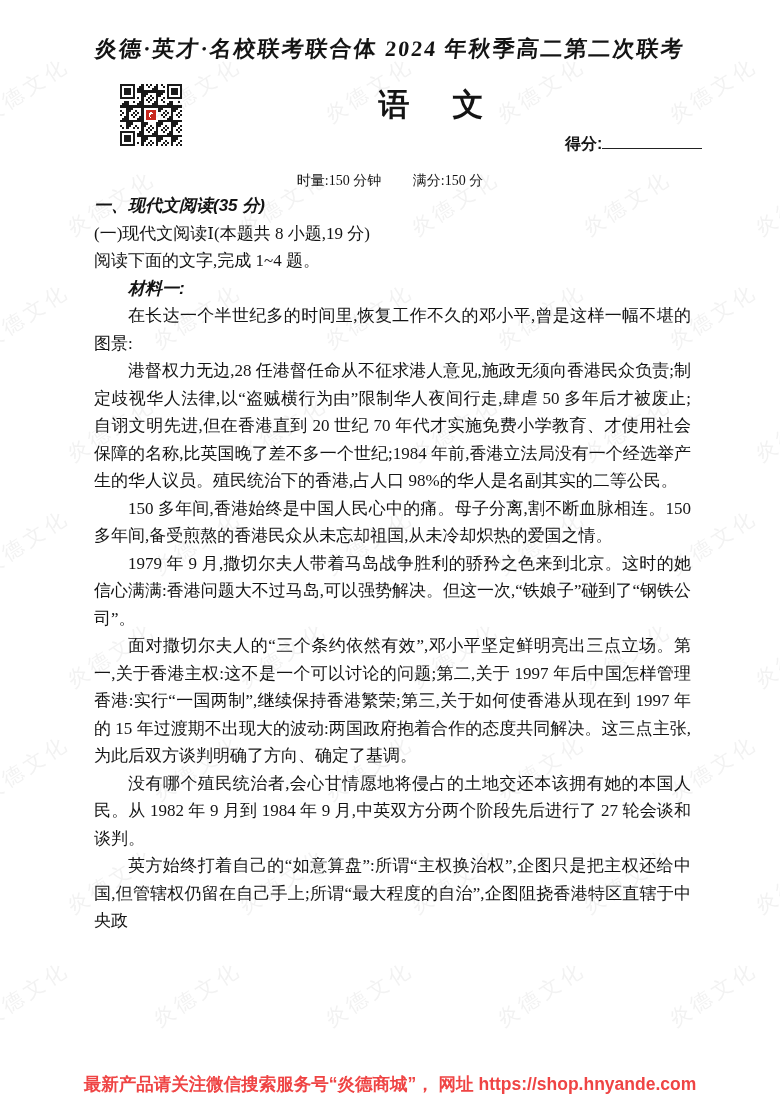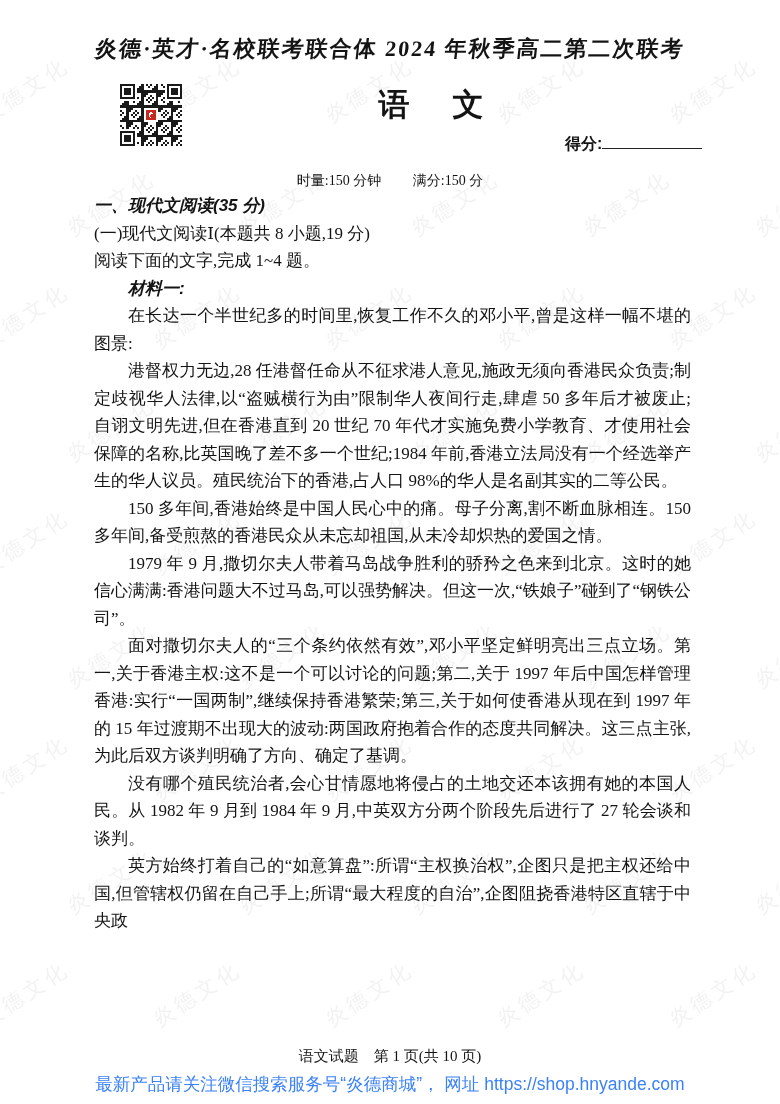--- a/index.html
+++ b/index.html
@@ -72,22 +72,23 @@
   .hei-bold { font-family: "Liberation Sans", sans-serif; font-weight: bold; font-style: italic; }
 
   
   .page-footer {
     position: absolute; top: 1047px; left: 0; width: 100%;
     text-align: center; font-size: 15px;
   }
   .promo-bar {
     position: absolute; top: 1072px; left: 0; width: 100%;
     text-align: center; font-size: 17.5px;
-    color: #3b82f6;
+    color: #ef4444;
     font-family: "Liberation Sans", sans-serif;
+    font-weight: bold;
   }
 </style>
 </head>
 <body>
 
 <div class="page">
 
   <div class="wm-layer">
       <span class="watermark" style="left: 25px; top: 90px;">炎德文化</span>
       <span class="watermark" style="left: 197px; top: 90px;">炎德文化</span>
@@ -480,17 +481,16 @@
           <p>在长达一个半世纪多的时间里,恢复工作不久的邓小平,曾是这样一幅不堪的图景:</p>
           <p>港督权力无边,28 任港督任命从不征求港人意见,施政无须向香港民众负责;制定歧视华人法律,以“盗贼横行为由”限制华人夜间行走,肆虐 50 多年后才被废止;自诩文明先进,但在香港直到 20 世纪 70 年代才实施免费小学教育、才使用社会保障的名称,比英国晚了差不多一个世纪;1984 年前,香港立法局没有一个经选举产生的华人议员。殖民统治下的香港,占人口 98%的华人是名副其实的二等公民。</p>
           <p>150 多年间,香港始终是中国人民心中的痛。母子分离,割不断血脉相连。150 多年间,备受煎熬的香港民众从未忘却祖国,从未冷却炽热的爱国之情。</p>
           <p>1979 年 9 月,撒切尔夫人带着马岛战争胜利的骄矜之色来到北京。这时的她信心满满:香港问题大不过马岛,可以强势解决。但这一次,“铁娘子”碰到了“钢铁公司”。</p>
           <p>面对撒切尔夫人的“三个条约依然有效”,邓小平坚定鲜明亮出三点立场。第一,关于香港主权:这不是一个可以讨论的问题;第二,关于 1997 年后中国怎样管理香港:实行“一国两制”,继续保持香港繁荣;第三,关于如何使香港从现在到 1997 年的 15 年过渡期不出现大的波动:两国政府抱着合作的态度共同解决。这三点主张,为此后双方谈判明确了方向、确定了基调。</p>
           <p>没有哪个殖民统治者,会心甘情愿地将侵占的土地交还本该拥有她的本国人民。从 1982 年 9 月到 1984 年 9 月,中英双方分两个阶段先后进行了 27 轮会谈和谈判。</p>
           <p>英方始终打着自己的“如意算盘”:所谓“主权换治权”,企图只是把主权还给中国,但管辖权仍留在自己手上;所谓“最大程度的自治”,企图阻挠香港特区直辖于中央政</p>
         </div>
     </div>
 
-    <div class="page-footer">语文试题　第 1 页(共 10 页)</div>
 
     <div class="promo-bar">最新产品请关注微信搜索服务号“炎德商城”， 网址 https://shop.hnyande.com</div>
   </div>
 </div>
 
 </body></html>

